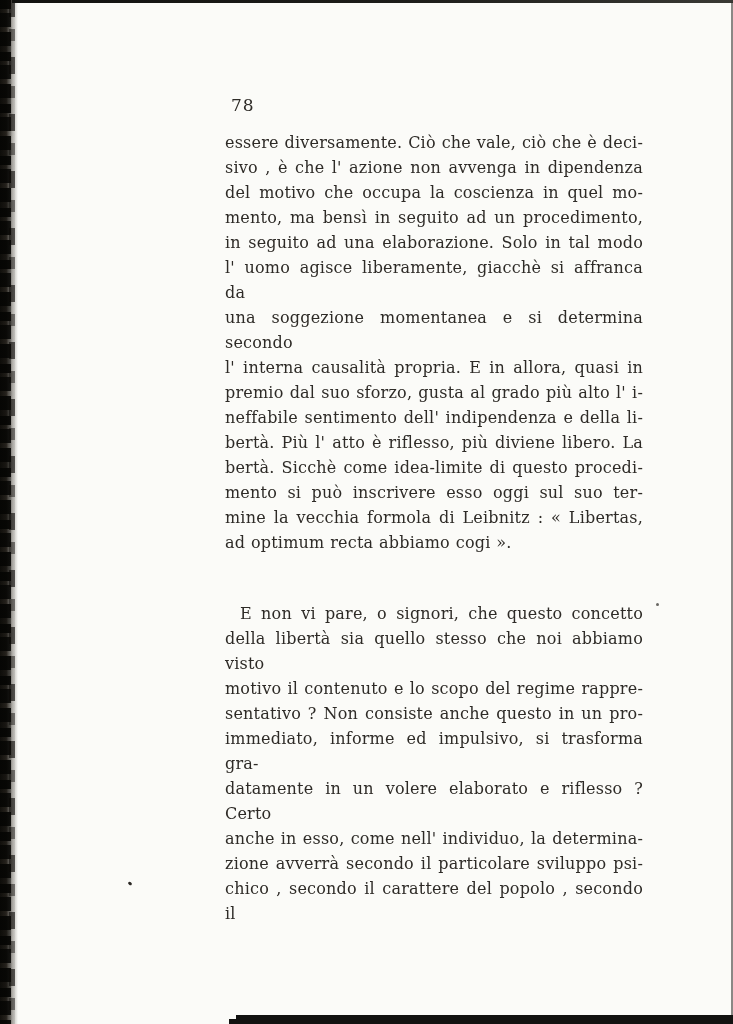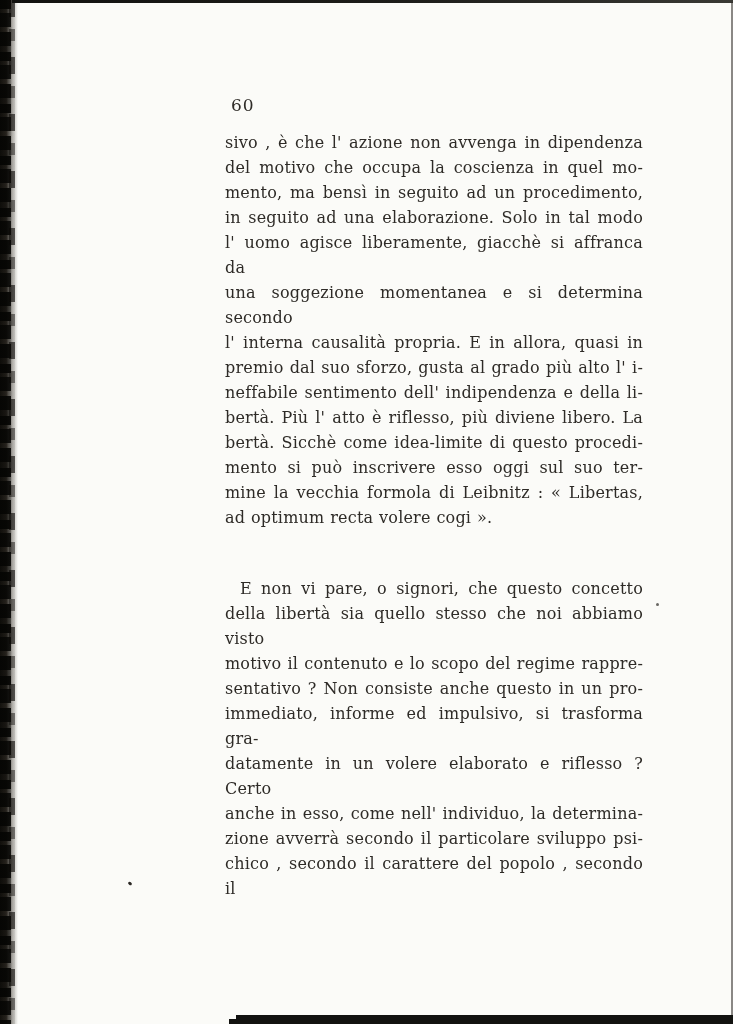--- a/index.html
+++ b/index.html
@@ -108,38 +108,39 @@
 </style>
 </head>
 <body>
 
 <div class="scan">
   <div class="binding"></div>
   <div class="edge-top"></div>
   <div class="edge-right"></div>
   <div class="edge-bottom"></div>
 
-  <div class="page-number">60</div>
+  <div class="page-number">78</div>
 
   <div class="textblock">
     <div class="para">
+        <div class="line">essere diversamente. Ciò che vale, ciò che è deci-</div>
         <div class="line">sivo , è che l' azione non avvenga in dipendenza</div>
         <div class="line">del motivo che occupa la coscienza in quel mo-</div>
         <div class="line">mento, ma bensì in seguito ad un procedimento,</div>
         <div class="line">in seguito ad una elaborazione. Solo in tal modo</div>
         <div class="line">l' uomo agisce liberamente, giacchè si affranca da</div>
         <div class="line">una soggezione momentanea e si determina secondo</div>
         <div class="line">l' interna causalità propria. E in allora, quasi in</div>
         <div class="line">premio dal suo sforzo, gusta al grado più alto l' i-</div>
         <div class="line">neffabile sentimento dell' indipendenza e della li-</div>
         <div class="line">bertà. Più l' atto è riflesso, più diviene libero. La</div>
         <div class="line">bertà. Sicchè come idea-limite di questo procedi-</div>
         <div class="line">mento si può inscrivere esso oggi sul suo ter-</div>
         <div class="line">mine la vecchia formola di Leibnitz : « Libertas,</div>
-        <div class="line no-stretch">ad optimum recta volere cogi ».</div>
+        <div class="line no-stretch">ad optimum recta abbiamo cogi ».</div>
       </div>
     <div class="para">
         <div class="line first-indent">E non vi pare, o signori, che questo concetto</div>
         <div class="line">della libertà sia quello stesso che noi abbiamo visto</div>
         <div class="line">motivo il contenuto e lo scopo del regime rappre-</div>
         <div class="line">sentativo ? Non consiste anche questo in un pro-</div>
         <div class="line">immediato, informe ed impulsivo, si trasforma gra-</div>
         <div class="line">datamente in un volere elaborato e riflesso ? Certo</div>
         <div class="line">anche in esso, come nell' individuo, la determina-</div>
         <div class="line">zione avverrà secondo il particolare sviluppo psi-</div>

